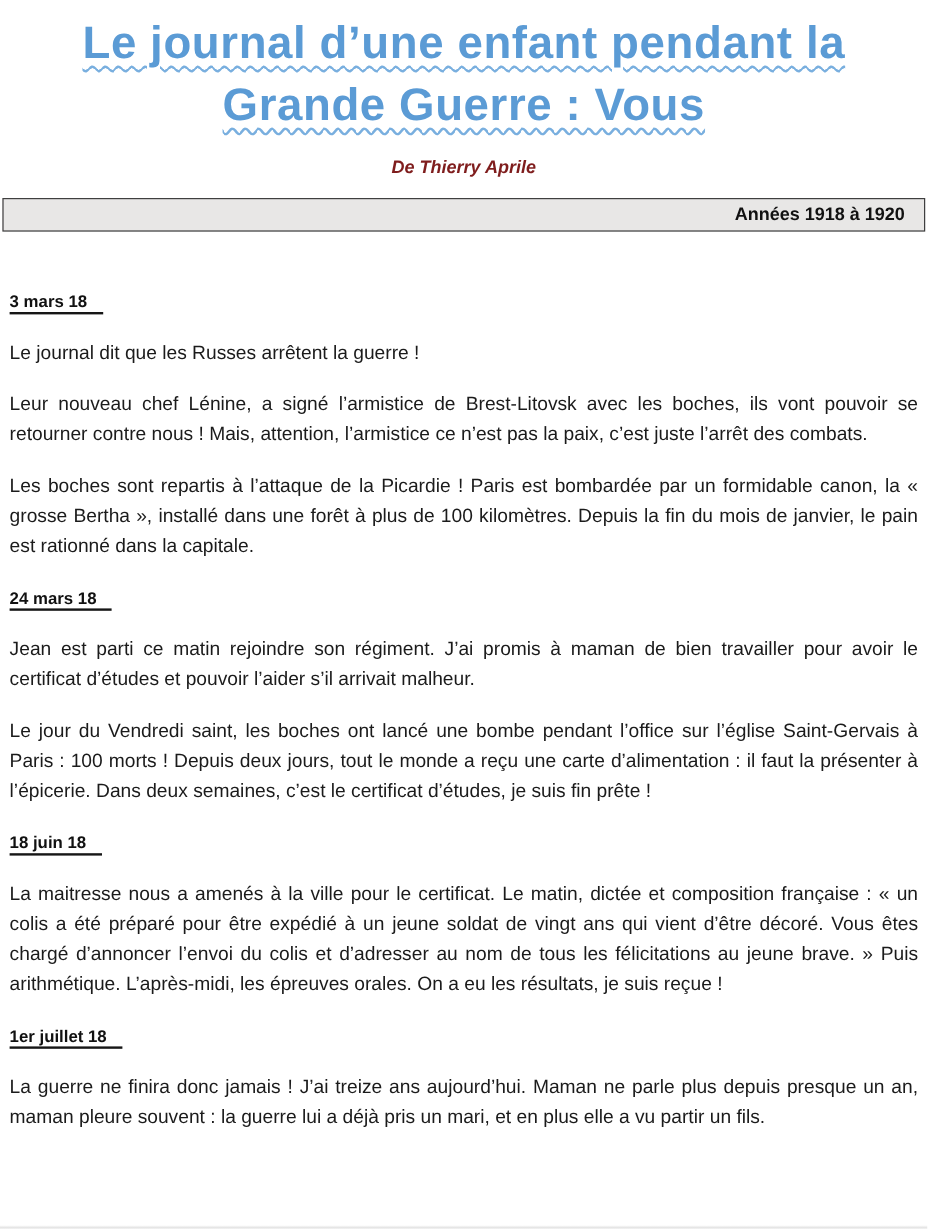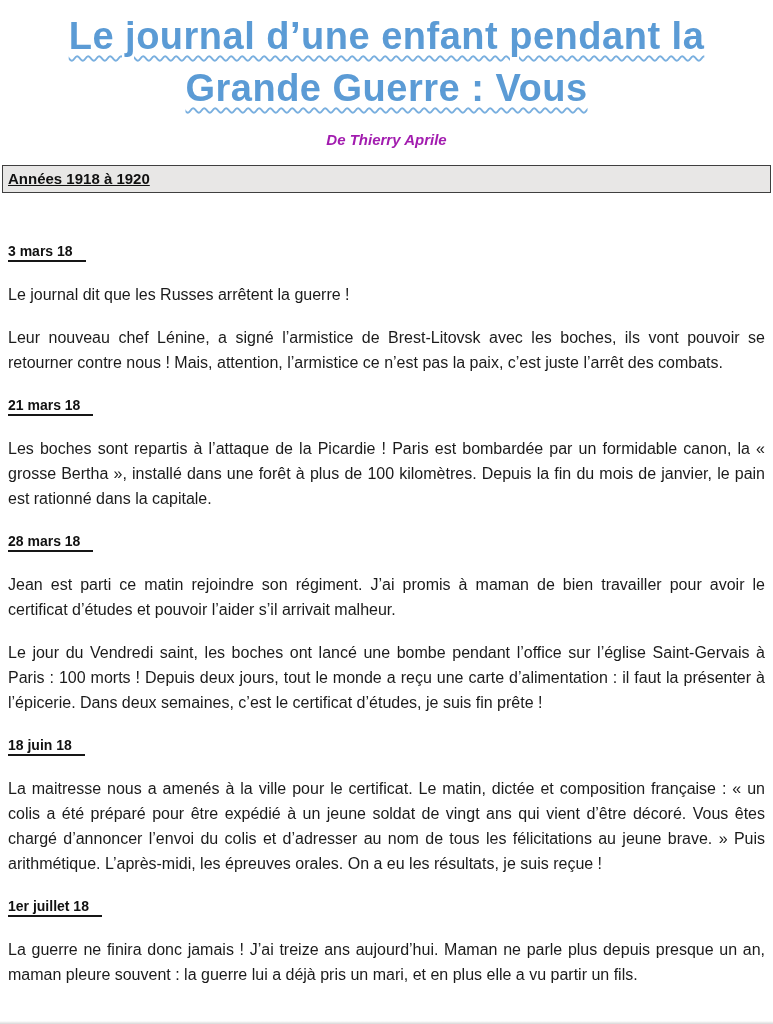--- a/index.html
+++ b/index.html
@@ -32,33 +32,32 @@
     text-decoration-thickness: 2px;
     text-underline-offset: 6px;
   }
   .author {
     margin-top: 16px;
     text-align: center;
     font-style: italic;
     font-weight: bold;
     font-size: 15px;
     line-height: 20px;
-    color: #a21caf;
+    color: #7f1d1d;
   }
   .banner {
     margin: 15px -6px 0 -6px;
     border: 1px solid #3f3f3f;
     background: #e8e7e6;
-    text-align: left;
+    text-align: right;
     font-weight: bold;
     font-size: 15px;
     line-height: 24px;
-    padding: 1px 5px;
+    padding: 1px 16px;
     color: #111111;
-    text-decoration: underline;
   }
   .entry { margin-top: 18px; }
   .entries .entry:first-child { margin-top: 46px; }
   .entry-date {
     margin: 0;
     font-size: 14px;
     line-height: 25px;
     font-weight: bold;
     color: #111111;
   }
@@ -99,26 +98,25 @@
 
   <div class="entries">
 
     <section class="entry">
       <h2 class="entry-date"><span class="date-text">3 mars 18</span></h2>
       <p class="para">Le journal dit que les Russes arrêtent la guerre !</p>
       <p class="para">Leur nouveau chef Lénine, a signé l’armistice de Brest-Litovsk avec les boches, ils vont pouvoir se retourner contre nous ! Mais, attention, l’armistice ce n’est pas la paix, c’est juste l’arrêt des combats.</p>
     </section>
 
     <section class="entry">
-      <h2 class="entry-date"><span class="date-text">21 mars 18</span></h2>
       <p class="para">Les boches sont repartis à l’attaque de la Picardie ! Paris est bombardée par un formidable canon, la « grosse Bertha », installé dans une forêt à plus de 100 kilomètres. Depuis la fin du mois de janvier, le pain est rationné dans la capitale.</p>
     </section>
 
     <section class="entry">
-      <h2 class="entry-date"><span class="date-text">28 mars 18</span></h2>
+      <h2 class="entry-date"><span class="date-text">24 mars 18</span></h2>
       <p class="para">Jean est parti ce matin rejoindre son régiment. J’ai promis à maman de bien travailler pour avoir le certificat d’études et pouvoir l’aider s’il arrivait malheur.</p>
     </section>
 
     <section class="entry">
       <p class="para">Le jour du Vendredi saint, les boches ont lancé une bombe pendant l’office sur l’église Saint-Gervais à Paris : 100 morts ! Depuis deux jours, tout le monde a reçu une carte d’alimentation : il faut la présenter à l’épicerie. Dans deux semaines, c’est le certificat d’études, je suis fin prête !</p>
     </section>
 
     <section class="entry">
       <h2 class="entry-date"><span class="date-text">18 juin 18</span></h2>
       <p class="para">La maitresse nous a amenés à la ville pour le certificat. Le matin, dictée et composition française : « un colis a été préparé pour être expédié à un jeune soldat de vingt ans qui vient d’être décoré. Vous êtes chargé d’annoncer l’envoi du colis et d’adresser au nom de tous les félicitations au jeune brave. » Puis arithmétique. L’après-midi, les épreuves orales. On a eu les résultats, je suis reçue !</p>

